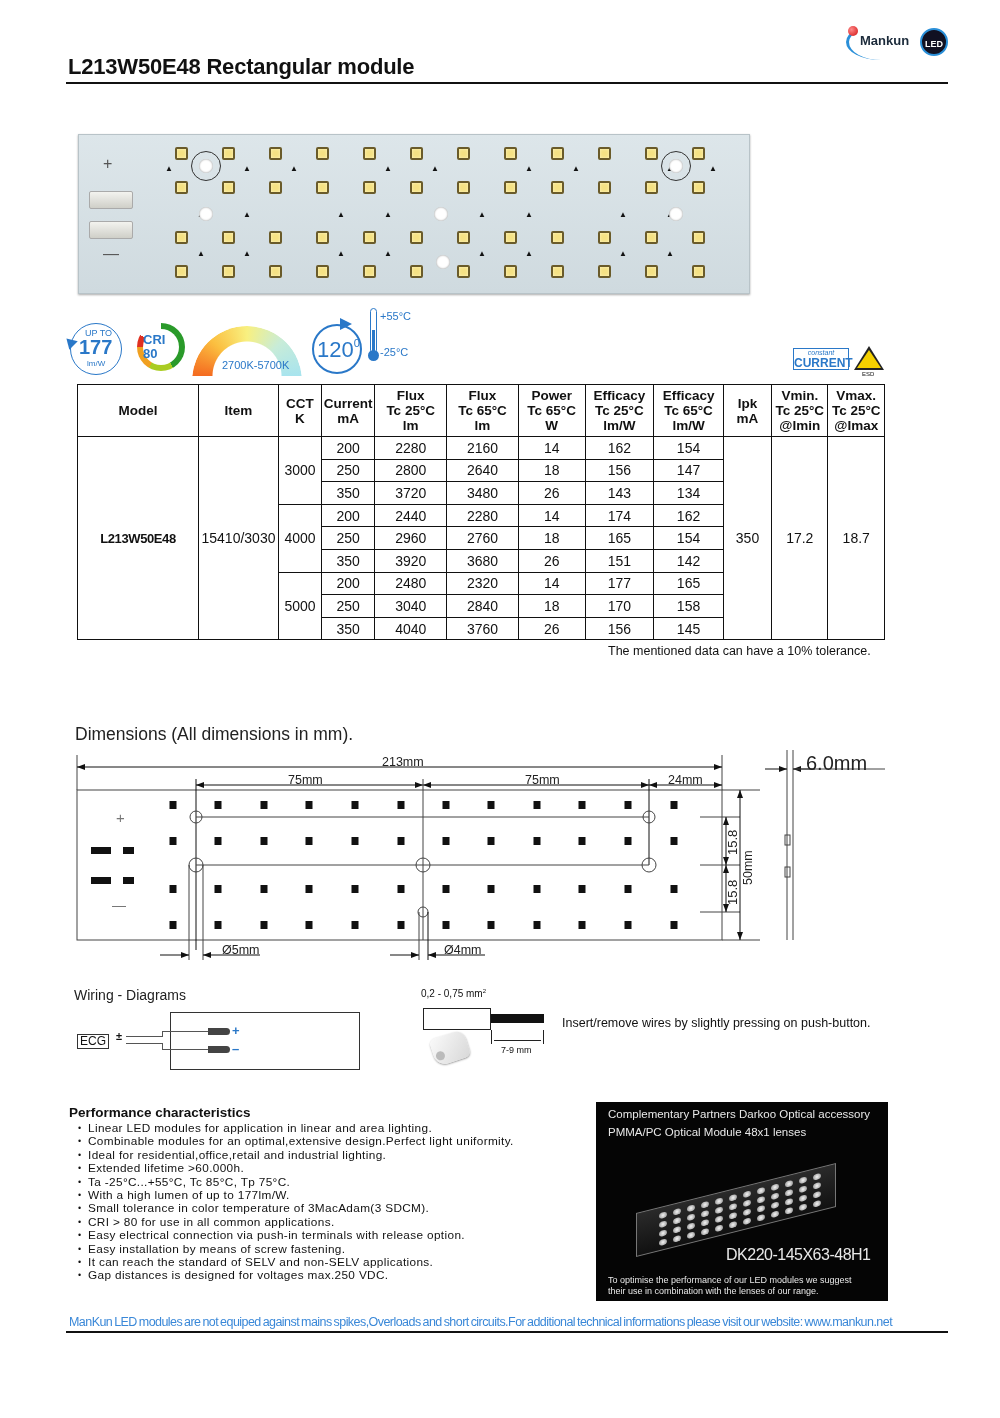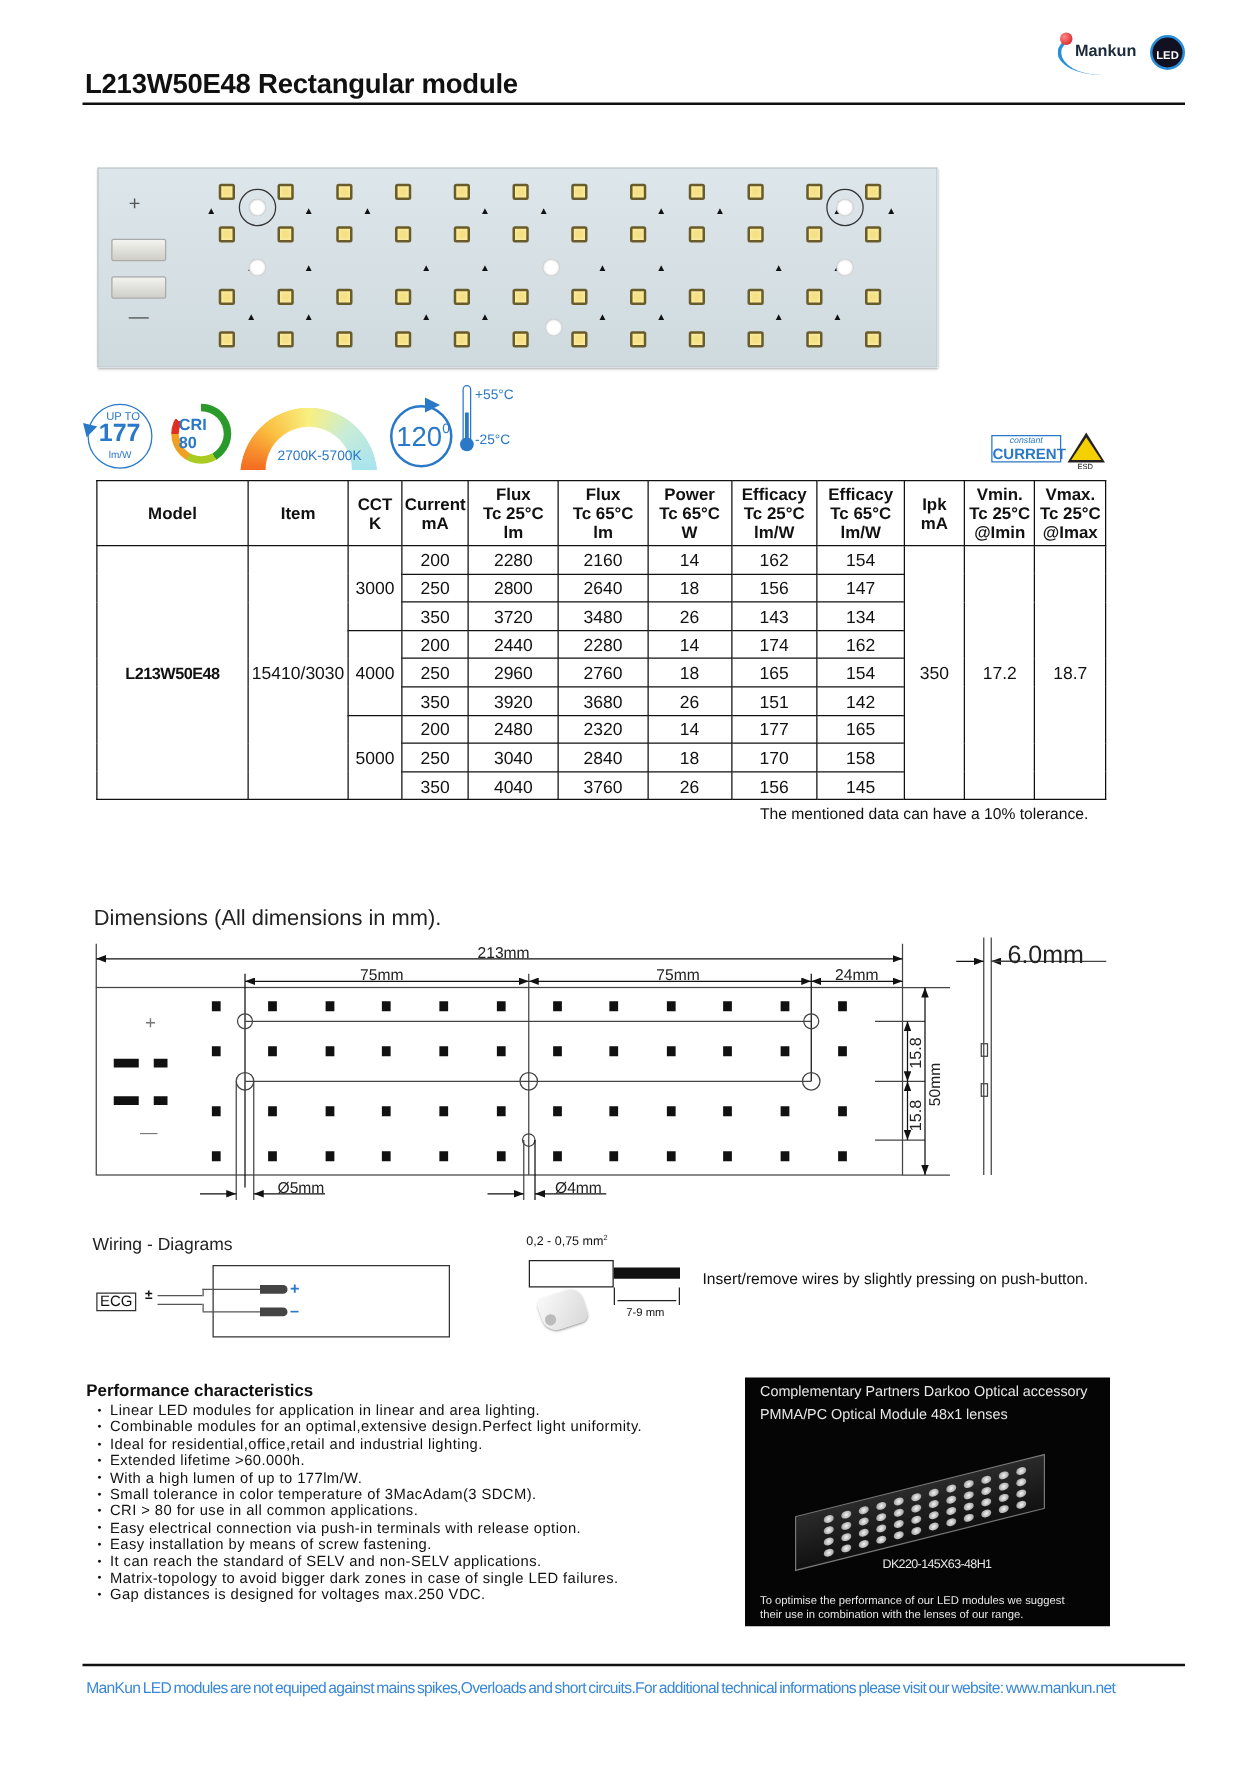--- a/index.html
+++ b/index.html
@@ -91,27 +91,27 @@
 
   
   #perf-title { left: 69px; top: 1105px; font-size: 13.5px; font-weight: bold; }
   #perf-list { left: 78px; top: 1122px; list-style: none; font-size: 11.8px; letter-spacing: 0.35px; line-height: 13.4px; }
   #perf-list li::before { content: "•"; display: inline-block; width: 10px; font-size: 9px; vertical-align: 1px; }
 
   
   #optic { left: 596px; top: 1102px; width: 292px; height: 199px; background: #050505; color: #e8e8e8; }
   #optic .l1 { position: absolute; left: 12px; top: 6px; font-size: 11.5px; }
   #optic .l2 { position: absolute; left: 12px; top: 24px; font-size: 11.5px; }
-  #optic .code { position: absolute; left: 110px; top: 144px; font-size: 10px; letter-spacing: -0.5px; }
+  #optic .code { position: absolute; left: 130px; top: 144px; font-size: 16px; letter-spacing: -0.5px; }
   #optic .note { position: absolute; left: 12px; top: 173px; font-size: 9px; line-height: 11px; }
   #optic .lens-plate { position: absolute; left: 40px; top: 86px; width: 200px; height: 44px; background: linear-gradient(#2a2a2a, #111); border: 1px solid #777; transform: skewY(-14deg); }
   #optic .lens { position: absolute; width: 8px; height: 6px; border-radius: 50%; background: radial-gradient(circle, #f4f4f4, #888); }
 
   
-  #footer-note { left: 69px; top: 1315px; font-size: 12.5px; color: #3a88d8; letter-spacing: -0.55px; word-spacing: -1px; margin-top: 28px; }
+  #footer-note { left: 69px; top: 1315px; font-size: 12.5px; color: #3a88d8; letter-spacing: -0.55px; word-spacing: -1px; }
   #footer-rule { left: 66px; top: 1331px; width: 882px; height: 2px; background: #111; }
 </style>
 </head>
 <body>
 
 <div id="title" class="abs">L213W50E48 Rectangular module</div>
 <div id="title-rule" class="abs"></div>
 <div id="logo" class="abs">
   <span class="swoosh"></span>
   <span class="dot"></span>
@@ -533,27 +533,27 @@
 <div id="strip-lbl" class="abs">7-9 mm</div>
 <div id="connector" class="abs"></div>
 <div id="push-note" class="abs">Insert/remove wires by slightly pressing on push-button.</div>
 
 <div id="perf-title" class="abs">Performance characteristics</div>
 <ul id="perf-list" class="abs">
     <li>Linear LED modules for application in linear and area lighting.</li>
     <li>Combinable modules for an optimal,extensive design.Perfect light uniformity.</li>
     <li>Ideal for residential,office,retail and industrial lighting.</li>
     <li>Extended lifetime &gt;60.000h.</li>
+    <li>Ta -25°C...+55°C, Tc 85°C, Tp 75°C.</li>
     <li>With a high lumen of up to 177lm/W.</li>
     <li>Small tolerance in color temperature of 3MacAdam(3 SDCM).</li>
     <li>CRI &gt; 80 for use in all common applications.</li>
     <li>Easy electrical connection via push-in terminals with release option.</li>
     <li>Easy installation by means of screw fastening.</li>
     <li>It can reach the standard of SELV and non-SELV applications.</li>
-    <li>Matrix-topology to avoid bigger dark zones in case of single LED failures.</li>
     <li>Gap distances is designed for voltages max.250 VDC.</li>
   </ul>
 
 <div id="optic" class="abs">
   <span class="l1">Complementary Partners Darkoo Optical accessory</span>
   <span class="l2">PMMA/PC Optical Module 48x1 lenses</span>
   <div class="lens-plate" id="lens-plate">
       <div class="lens" style="left: 22px; top: 5px;"></div>
       <div class="lens" style="left: 36px; top: 5px;"></div>
       <div class="lens" style="left: 50px; top: 5px;"></div>

